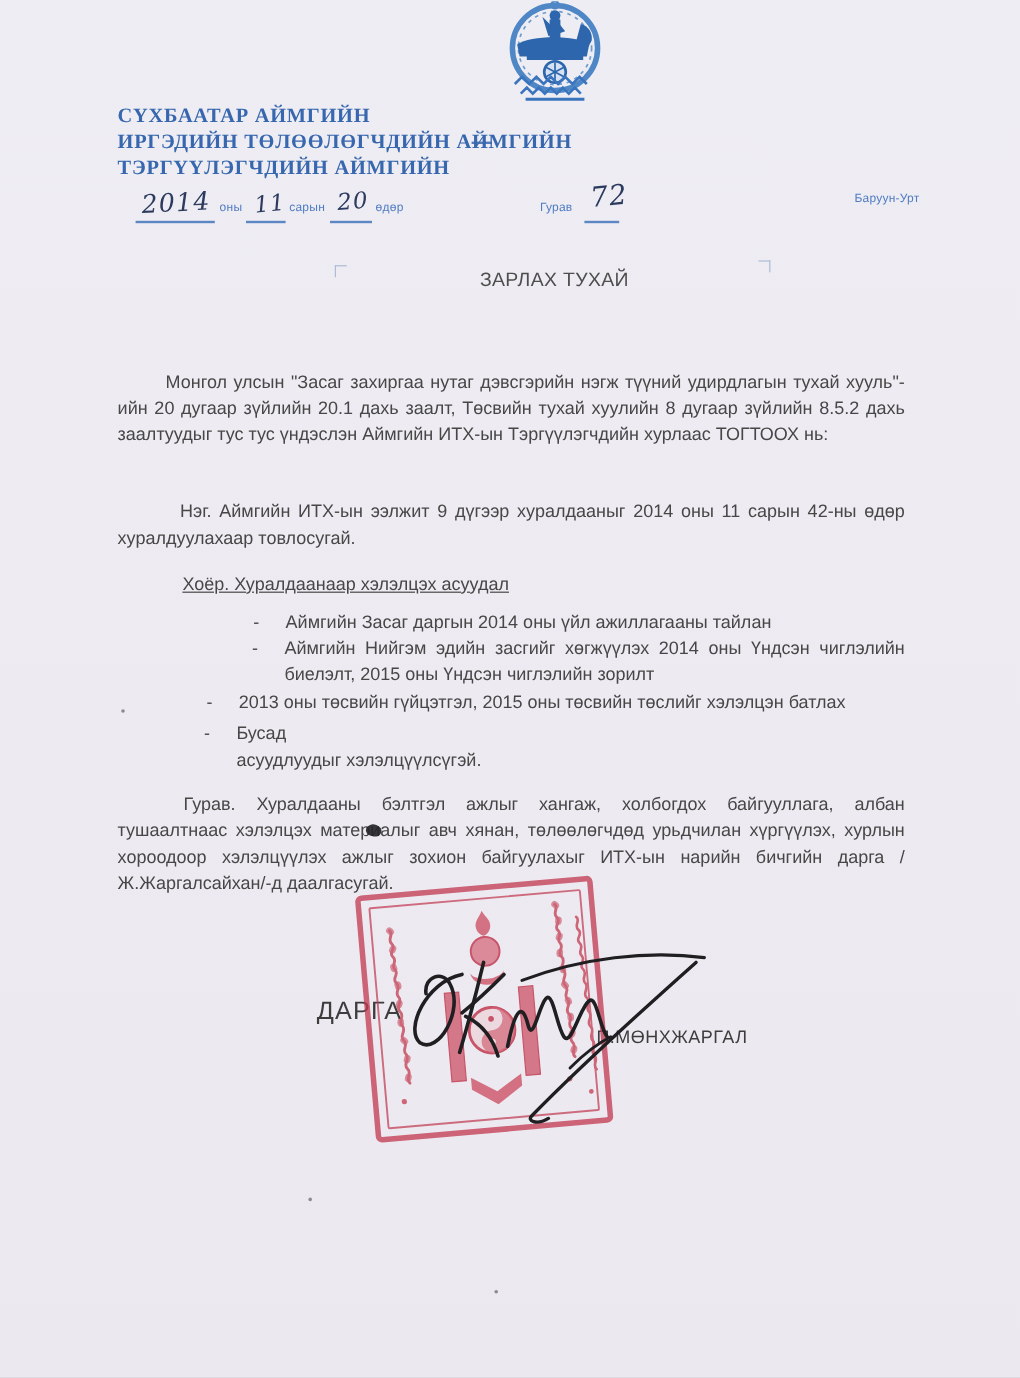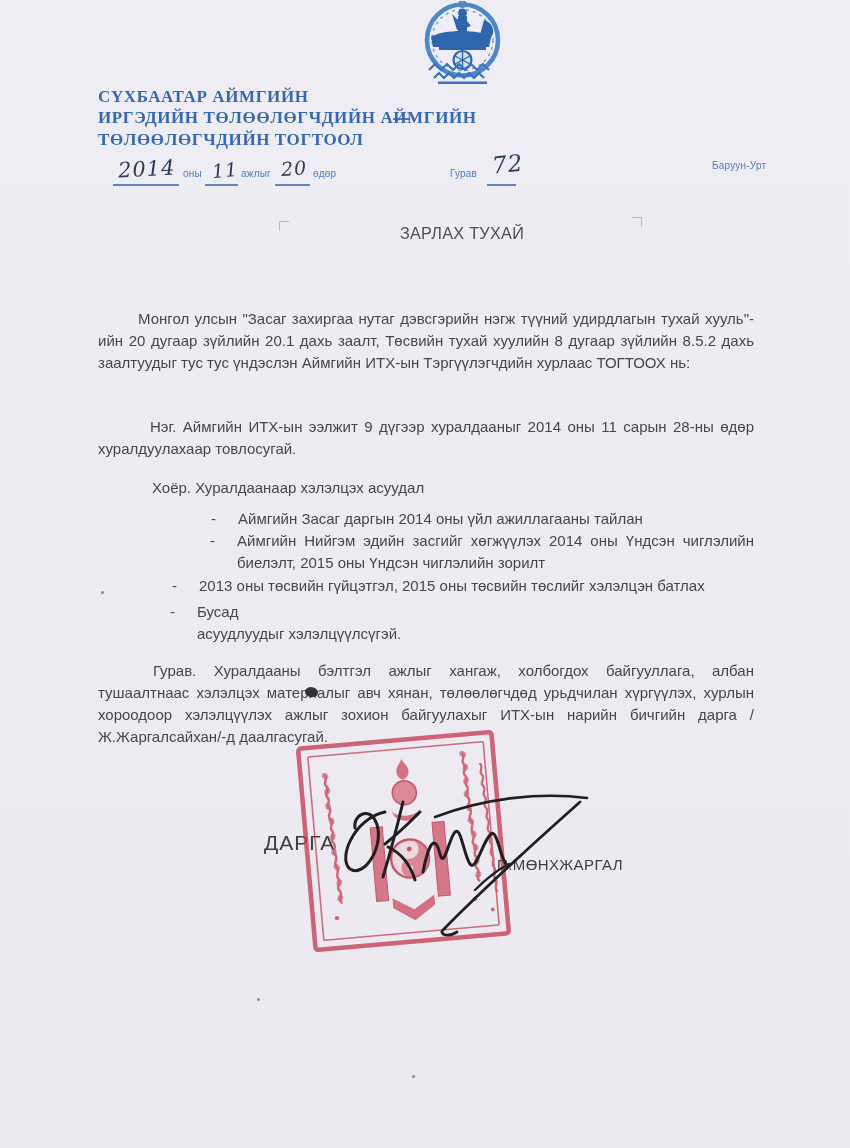--- a/index.html
+++ b/index.html
@@ -31,21 +31,21 @@
   }
   .crn{width:9px; height:9px; opacity:.75;}
   .crn-l{left:279px; top:221px; border-left:1.6px solid #97abcd; border-top:1.6px solid #97abcd;}
   .crn-r{left:632px; top:217px; border-right:1.6px solid #97abcd; border-top:1.6px solid #97abcd;}
   
   .para{
     left:98px; width:656px; text-align:justify;
     font-size:15px; line-height:21.9px; color:#474747;
   }
   .ind40{text-indent:40px;} .ind52{text-indent:52px;} .ind55{text-indent:55px;}
-  .p1{top:308px;} .p2{top:416px;} .p3h{left:152px; top:479px; font-size:15px; color:#474747;}
+  .p1{top:308px;} .p2{top:416px;} .p3h{left:152px; top:479px; font-size:15px; color:#474747;text-decoration:underline;}
   .bullet{display:flex; font-size:15px; line-height:21.9px; color:#474747;}
   .bullet .dash{width:27px; flex:0 0 27px;}
   .b0{left:211px; top:508px;}
   .b1{left:210px; top:530px; width:544px;}
   .b1 .btxt{text-align:justify; width:517px;}
   .b2{left:172px; top:575px;}
   .b3{left:170px; top:601px;}
   .b3 .btxt{white-space:pre-line; width:330px;}
   .p4{top:660px;}
   .ink-blot{
@@ -90,48 +90,48 @@
     <g fill="none" stroke="#3a74bd" stroke-width="2.2">
       <path d="M29,69 l6,-6 l6,6 l6,-6 l6,6 l6,-6 l6,6 l6,-6 l6,6 l6,-6 l6,6"></path>
       <path d="M34,77 l5,-5 l5,5 l5,-5 l5,5 l5,-5 l5,5 l5,-5 l5,5 l5,-5 l5,5"></path>
       <path d="M38,82 l49,0" stroke-width="3"></path>
     </g>
   </svg>
 
   <div class="abs hdr">
     <div>СҮХБААТАР АЙМГИЙН</div>
     <div>ИРГЭДИЙН ТӨЛӨӨЛӨГЧДИЙН АЙМГИЙН</div>
-    <div>ТӨЛӨӨЛӨГЧДИЙН ТОГТООЛ</div>
+    <div>ТЭРГҮҮЛЭГЧДИЙН АЙМГИЙН</div>
   </div>
   <div class="abs hdr-dash"></div>
 
   <div class="abs hw" style="left:118px; top:157px; font-size:21px; transform:rotate(-3deg);">2014</div>
   <div class="abs uline" style="left:113px; top:184px; width:66px;"></div>
   <div class="abs lbl" style="left:183px; top:168px;">оны</div>
   <div class="abs hw" style="left:212px; top:159px; font-size:19px; transform:rotate(-6deg);">11</div>
   <div class="abs uline" style="left:205px; top:184px; width:33px;"></div>
-  <div class="abs lbl" style="left:241px; top:168px;">ажлыг</div>
+  <div class="abs lbl" style="left:241px; top:168px;">сарын</div>
   <div class="abs hw" style="left:281px; top:157px; font-size:19px; transform:rotate(-4deg);">20</div>
   <div class="abs uline" style="left:275px; top:184px; width:35px;"></div>
   <div class="abs lbl" style="left:313px; top:168px;">өдөр</div>
 
   <div class="abs lbl" style="left:450px; top:168px;">Гурав</div>
   <div class="abs hw" style="left:492px; top:151px; font-size:23px; transform:rotate(-6deg);">72</div>
   <div class="abs uline" style="left:487px; top:184px; width:29px;"></div>
 
   <div class="abs lbl" style="left:712px; top:160px;">Баруун-Урт</div>
 
   <div class="abs crn crn-l"></div>
   <div class="abs crn crn-r"></div>
   <div class="abs doc-title">
     <div>ЗАРЛАХ ТУХАЙ</div>
   </div>
 
   <div class="abs para ind40 p1">Монгол улсын "Засаг захиргаа нутаг дэвсгэрийн нэгж түүний удирдлагын тухай хууль"-ийн 20 дугаар зүйлийн 20.1 дахь заалт, Төсвийн тухай хуулийн 8 дугаар зүйлийн 8.5.2 дахь заалтуудыг тус тус үндэслэн Аймгийн ИТХ-ын Тэргүүлэгчдийн хурлаас ТОГТООХ нь:</div>
-  <div class="abs para ind52 p2">Нэг. Аймгийн ИТХ-ын ээлжит 9 дүгээр хуралдааныг 2014 оны 11 сарын 28-ны өдөр хуралдуулахаар товлосугай.</div>
+  <div class="abs para ind52 p2">Нэг. Аймгийн ИТХ-ын ээлжит 9 дүгээр хуралдааныг 2014 оны 11 сарын 42-ны өдөр хуралдуулахаар товлосугай.</div>
   <div class="abs p3h">Хоёр.  Хуралдаанаар хэлэлцэх асуудал</div>
 
   <div class="abs bullet b0">
     <span class="dash">-</span>
     <span class="btxt">Аймгийн Засаг даргын 2014 оны үйл ажиллагааны тайлан</span>
   </div>
   <div class="abs bullet b1">
     <span class="dash">-</span>
     <span class="btxt">Аймгийн Нийгэм эдийн засгийг хөгжүүлэх 2014 оны Үндсэн чиглэлийн биелэлт, 2015 оны Үндсэн чиглэлийн зорилт</span>
   </div>

